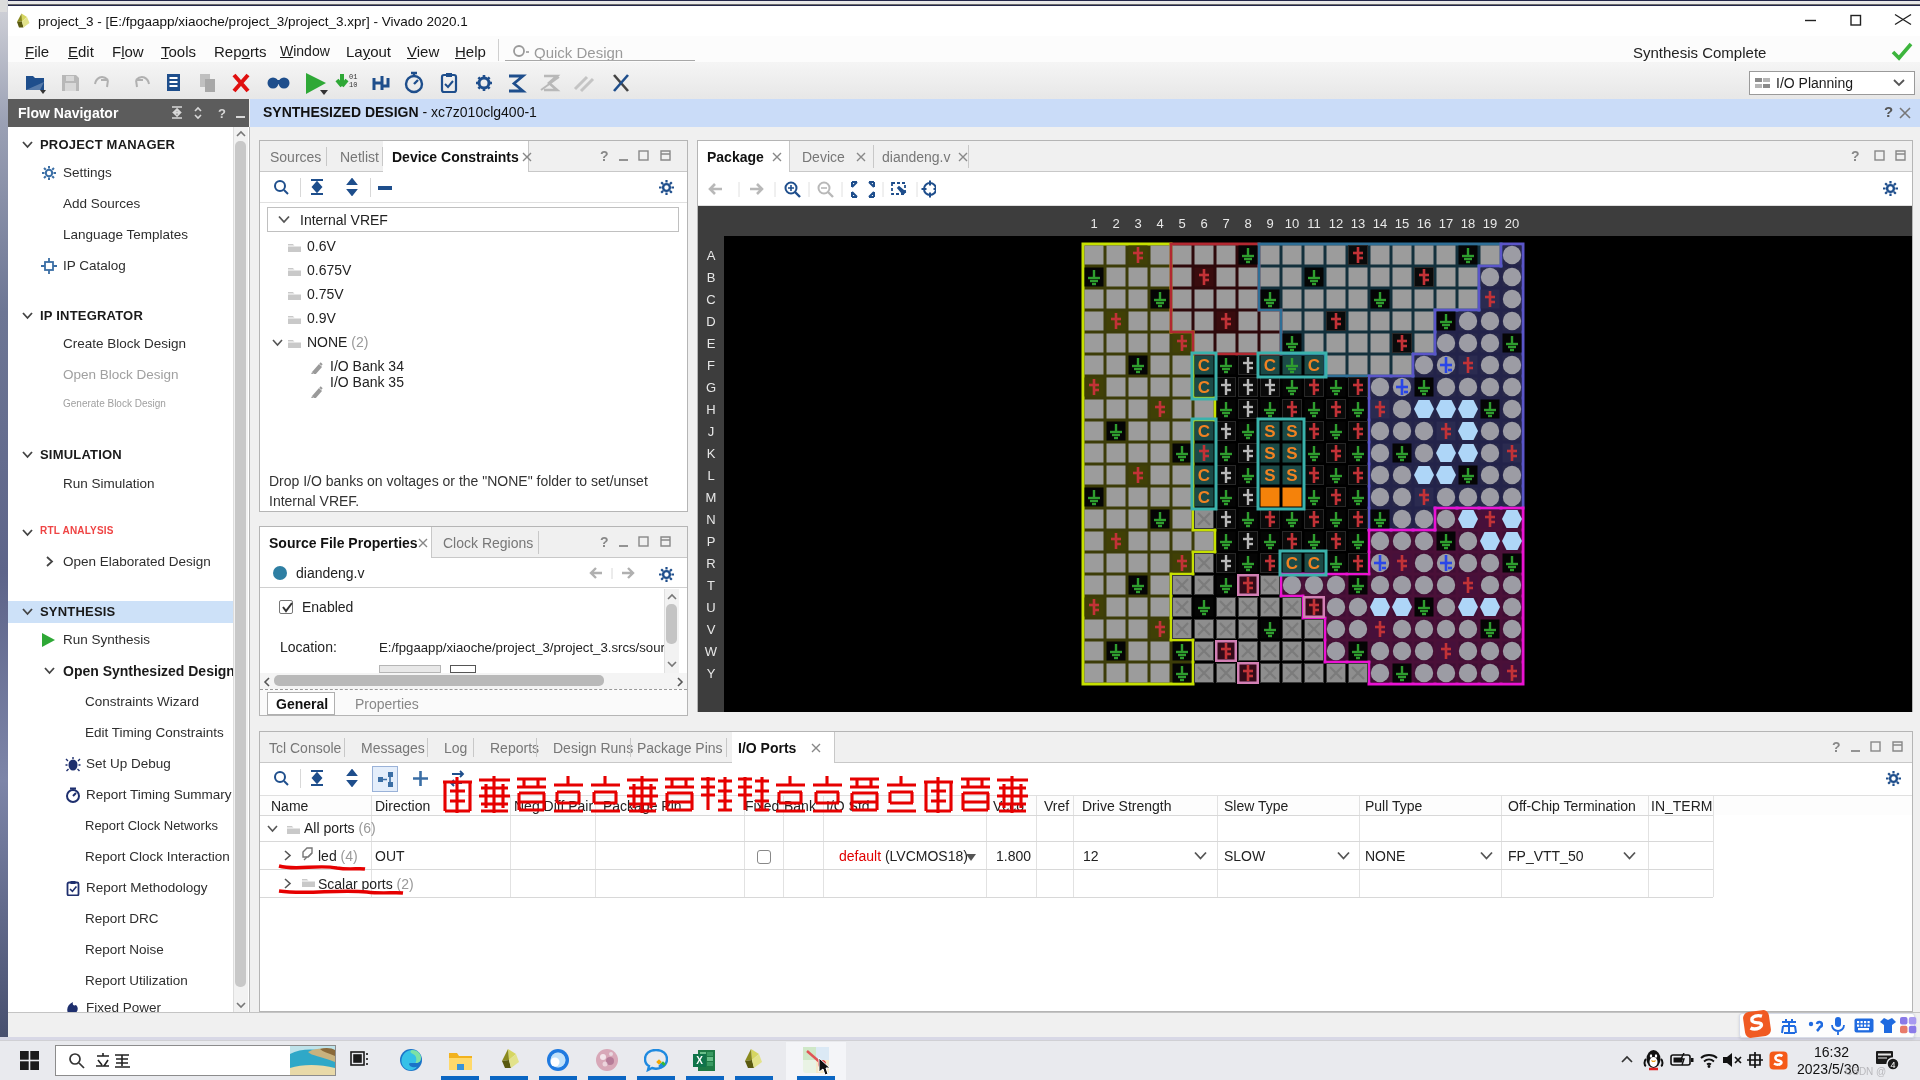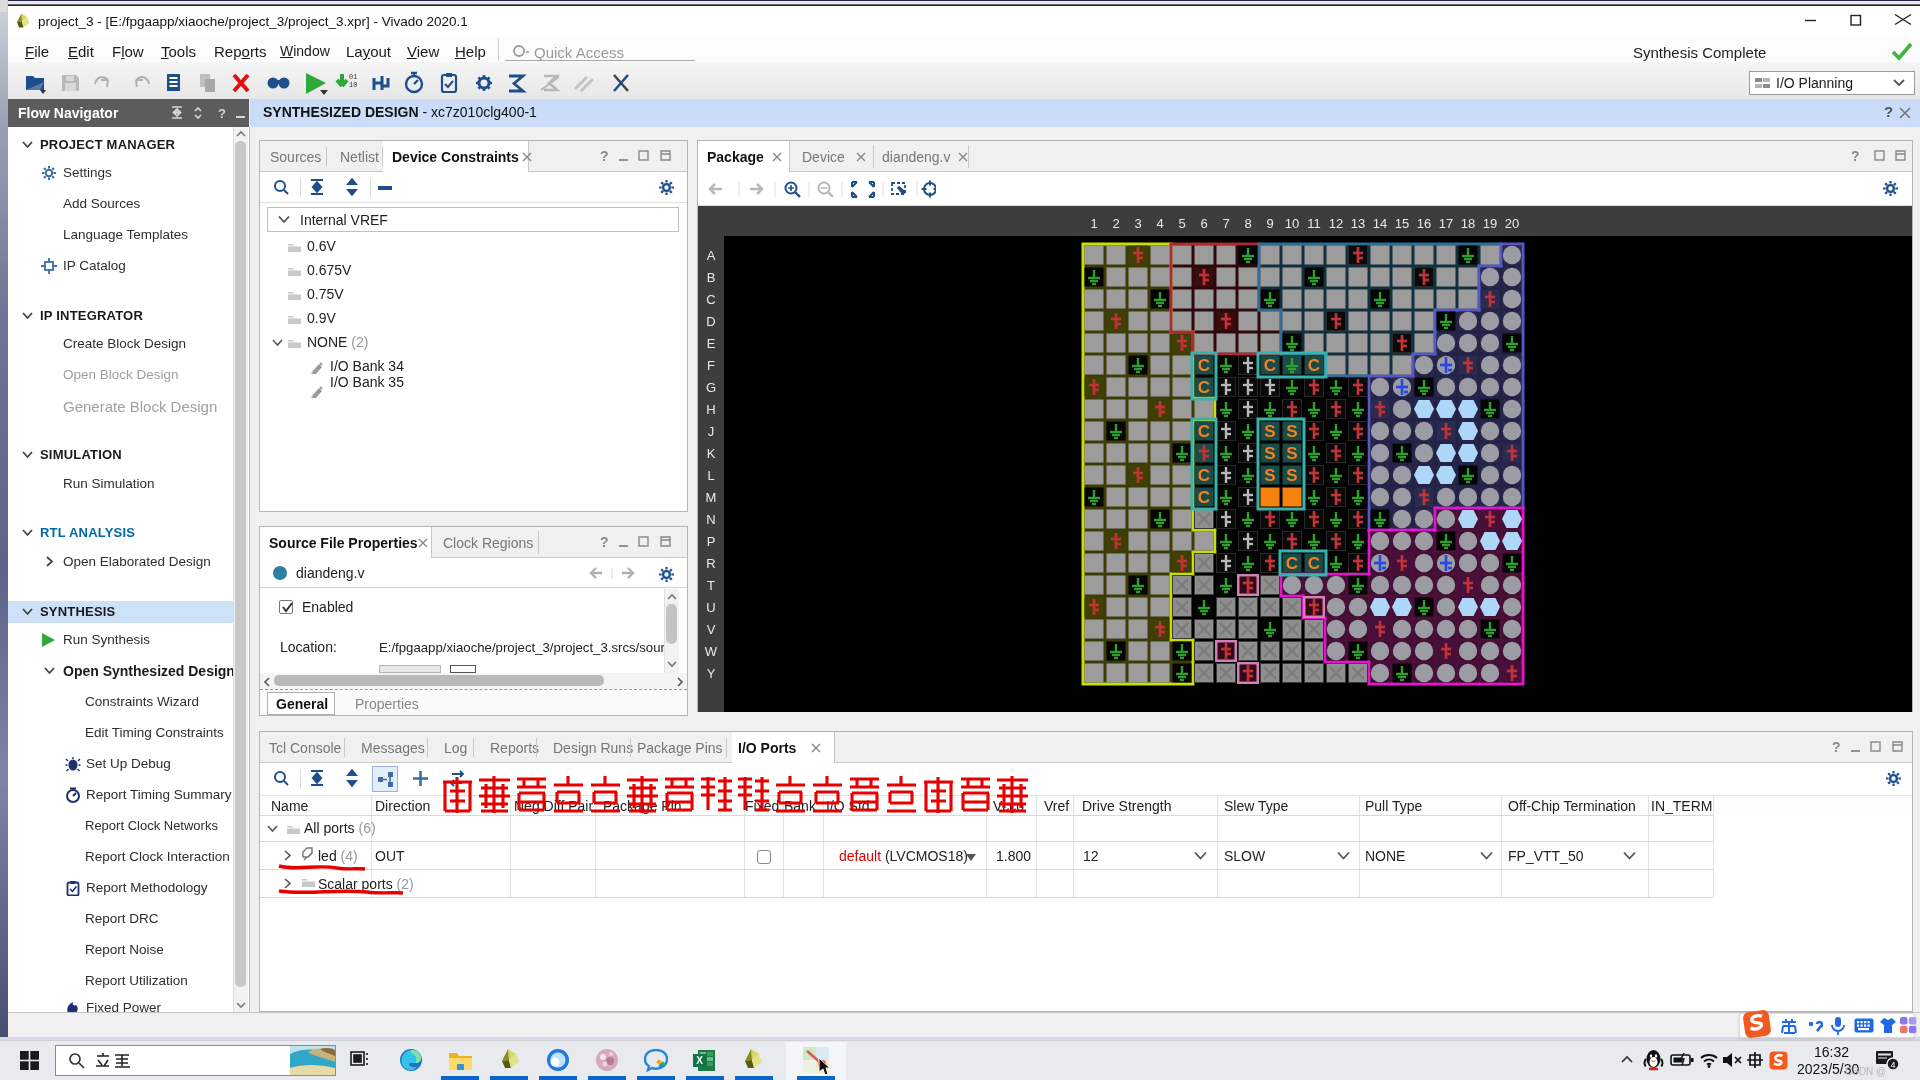--- a/index.html
+++ b/index.html
@@ -39,21 +39,21 @@
 <div class="tx" style="left:214px;top:43px;font-size:15px;color:#1a1a1a">Rep<u>o</u>rts</div>
 <div class="tx" style="left:280px;top:43px;font-size:14px;color:#1a1a1a"><u>W</u>indow</div>
 <div class="tx" style="left:346px;top:43px;font-size:15px;color:#1a1a1a">La<u>y</u>out</div>
 <div class="tx" style="left:407px;top:43px;font-size:15px;color:#1a1a1a"><u>V</u>iew</div>
 <div class="tx" style="left:455px;top:43px;font-size:15px;color:#1a1a1a"><u>H</u>elp</div>
 <div class="abs" style="left:498px;top:39px;width:1px;height:22px;background:#cfcfcf"></div>
 <svg class="abs" style="left:512px;top:44px" width="18" height="16" viewBox="0 0 18 16">
     <circle cx="7" cy="7" r="5" fill="none" stroke="#9a9a9a" stroke-width="1.8"></circle>
     <path d="M14,8 h3" stroke="#9a9a9a" stroke-width="1.6"></path>
   </svg>
-<div class="tx" style="left:534px;top:44px;font-size:15px;color:#9a9a9a">Quick Access</div>
+<div class="tx" style="left:534px;top:44px;font-size:15px;color:#9a9a9a">Quick Design</div>
 <div class="abs" style="left:505px;top:60px;width:190px;height:1px;background:#a8a8a8"></div>
 <div class="tx" style="left:1633px;top:44px;font-size:15px;color:#222">Synthesis Complete</div>
 <svg class="abs" style="left:1890px;top:42px" width="24" height="19" viewBox="0 0 24 19">
     <path d="M3,10 L9,16 L21,2" stroke="#3db53d" stroke-width="3.6" fill="none"></path>
   </svg>
 
 <div class="abs" style="left:8px;top:62px;width:1912px;height:37px;background:linear-gradient(180deg,#f5f5f5,#e7e7e7)"></div>
 
 <div class="abs" style="left:1749px;top:71px;width:166px;height:24px;background:#fff;border:1px solid #9a9a9a"></div>
 <svg class="abs" style="left:1755px;top:77px" width="16" height="13" viewBox="0 0 16 13">
@@ -174,30 +174,30 @@
       <rect x="4" y="4" width="8" height="8" fill="none" stroke="#3a6ea5" stroke-width="1.8"></rect>
       <path d="M8,0 v4 M8,12 v4 M0,8 h4 M12,8 h4" stroke="#3a6ea5" stroke-width="1.8"></path>
     </svg>
 <div class="tx" style="left:55px;top:131px;font-size:13.5px;color:#2e2e2e">IP Catalog</div>
 <svg class="abs" style="left:14px;top:185px" width="11" height="8" viewBox="0 0 11 8">
       <path d="M1,1 L5.5,6 L10,1" stroke="#444" stroke-width="1.8" fill="none"></path>
     </svg>
 <div class="tx" style="left:32px;top:181px;font-size:13px;font-weight:bold;color:#1a1a1a;letter-spacing:0.2px">IP INTEGRATOR</div>
 <div class="tx" style="left:55px;top:209px;font-size:13.5px;color:#2e2e2e">Create Block Design</div>
 <div class="tx" style="left:55px;top:240px;font-size:13.5px;color:#a0a0a0">Open Block Design</div>
-<div class="tx" style="left:55px;top:271px;font-size:15px;color:#a0a0a0">Generate Block Design</div>
+<div class="tx" style="left:55px;top:271px;font-size:10px;color:#a0a0a0">Generate Block Design</div>
 <svg class="abs" style="left:14px;top:324px" width="11" height="8" viewBox="0 0 11 8">
       <path d="M1,1 L5.5,6 L10,1" stroke="#444" stroke-width="1.8" fill="none"></path>
     </svg>
 <div class="tx" style="left:32px;top:320px;font-size:13px;font-weight:bold;color:#1a1a1a;letter-spacing:0.2px">SIMULATION</div>
 <div class="tx" style="left:55px;top:349px;font-size:13.5px;color:#2e2e2e">Run Simulation</div>
 <svg class="abs" style="left:14px;top:402px" width="11" height="8" viewBox="0 0 11 8">
       <path d="M1,1 L5.5,6 L10,1" stroke="#444" stroke-width="1.8" fill="none"></path>
     </svg>
-<div class="tx" style="left:32px;top:398px;font-size:13px;font-weight:bold;color:#0369a1;letter-spacing:0.2px">RTL ANALYSIS</div>
+<div class="tx" style="left:32px;top:398px;font-size:10px;font-weight:bold;color:#ef4444;letter-spacing:0.2px">RTL ANALYSIS</div>
 <svg class="abs" style="left:38px;top:429px" width="8" height="11" viewBox="0 0 8 11">
       <path d="M1,1 L6,5.5 L1,10" stroke="#444" stroke-width="1.8" fill="none"></path>
     </svg>
 <div class="tx" style="left:55px;top:427px;font-size:13.5px;color:#2e2e2e">Open Elaborated Design</div>
 <svg class="abs" style="left:14px;top:481px" width="11" height="8" viewBox="0 0 11 8">
       <path d="M1,1 L5.5,6 L10,1" stroke="#444" stroke-width="1.8" fill="none"></path>
     </svg>
 <div class="tx" style="left:32px;top:477px;font-size:13px;font-weight:bold;color:#1a1a1a;letter-spacing:0.2px">SYNTHESIS</div>
 <svg class="abs" style="left:33px;top:505px" width="15" height="16" viewBox="0 0 15 16">
       <path d="M1,1 L14,8 L1,15 z" fill="#2ea836"></path>
@@ -332,20 +332,21 @@
       <path d="M10,2 l2,2" stroke="#9a9a9a" stroke-width="2"></path>
       <path d="M2,11 l-1,2.5 2.5,-1" fill="#9a9a9a"></path>
     </svg>
  <div class="tx" style="left:70px;top:217px;font-size:14px;color:#222">I/O Bank 34</div>
  <svg class="abs" style="left:50px;top:244px" width="14" height="13" viewBox="0 0 14 13">
       <path d="M2,11 l7,-8 3,3 -7,8 z" fill="#9a9a9a"></path>
       <path d="M10,2 l2,2" stroke="#9a9a9a" stroke-width="2"></path>
       <path d="M2,11 l-1,2.5 2.5,-1" fill="#9a9a9a"></path>
     </svg>
  <div class="tx" style="left:70px;top:233px;font-size:14px;color:#222">I/O Bank 35</div>
+ <div class="tx" style="left:9px;top:330px;font-size:14px;color:#333;width:410px;white-space:normal;line-height:20px">Drop I/O banks on voltages or the "NONE" folder to set/unset Internal VREF.</div>
 </div>
 
 <div class="panel" style="left:259px;top:526px;width:429px;height:190px">
  <div class="abs" style="left:0;top:0;width:427px;height:31px;background:#f0f0f0;border-bottom:1px solid #c8c8c8"></div>
  <div class="abs" style="left:0;top:0;width:172px;height:32px;background:#fff;border-right:1px solid #c8c8c8"></div>
  <div class="tab" style="left:9px;top:8px"><b>Source File Properties</b></div>
  <svg class="abs" style="left:158px;top:11px" width="10" height="10" viewBox="0 0 10 10">
       <path d="M1,1 L9,9 M9,1 L1,9" stroke="#888" stroke-width="1.4"></path>
     </svg>
  <div class="tab" style="left:183px;top:8px">Clock Regions</div>

